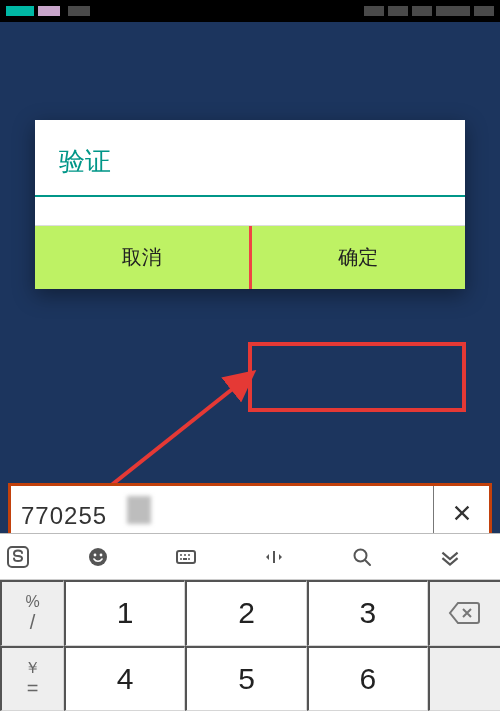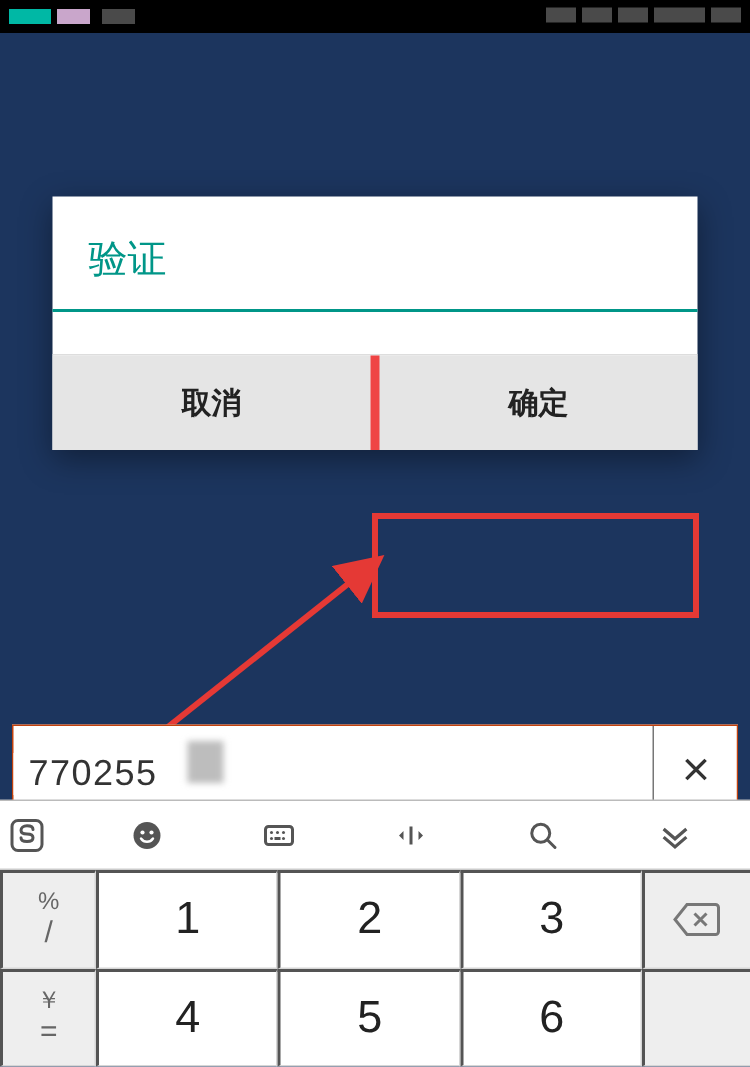--- a/index.html
+++ b/index.html
@@ -11,53 +11,53 @@
   .sb-a { width: 28px; background: #00b8a5; }
   .sb-b { width: 22px; background: #c9a6cb; }
   .sb-c { width: 22px; background: #4a4a4a; margin-left: 4px; }
   .sb-spacer { flex: 1; }
   .sb-right .sb-block { background: #4a4a4a; width: 20px; margin-left: 4px; display: inline-block; }
   .sb-right .wide { width: 34px; }
 
   
   .dialog {
     position: absolute; left: 35px; right: 35px; top: 120px;
-    background: #fff; box-shadow: 0 6px 20px rgba(0,0,0,.4); margin-top: 11px;
+    background: #fff; box-shadow: 0 6px 20px rgba(0,0,0,.4);
   }
   .dialog-title {
     color: #009688; font-size: 26px; padding: 24px 24px 16px;
   }
   .dialog-title-underline { height: 2px; background: #009688; margin: 0 0 0 0; }
   .dialog-body { padding: 20px 24px 12px; }
   .dialog-msg { font-size: 20px; color: #222; }
   .pw-field {
     margin-top: 26px; height: 36px; border: none; border-bottom: 2px solid #009688;
     width: 100%; font-size: 18px; letter-spacing: 4px; color: #555; padding: 4px 2px;
     outline: none;
   }
   .dialog-buttons {
     display: flex; border-top: 1px solid #ddd; margin-top: 28px;
   }
   .dialog-btn {
     flex: 1; text-align: center; padding: 18px 0; font-size: 20px; color: #222;
-    background: #e5e5e5; border: none; cursor: pointer; font-weight: bold;
-  }
-  .dialog-btn + .dialog-btn { border-left: 6px solid #ef4444; }
+    background: #bef264; border: none; cursor: pointer;
+  }
+  .dialog-btn + .dialog-btn { border-left: 3px solid #ef4444; }
   .annot-highlight {
     position: absolute; border: 4px solid #e53935; pointer-events: none;
     left: 248px; top: 342px; width: 218px; height: 70px;
   }
   .annot-arrow {
     position: absolute; left: 70px; top: 360px; pointer-events: none;
   }
 
   
   .id-bar {
     position: absolute; left: 8px; right: 8px; top: 483px; height: 65px;
-    background: #fff; border: 1px solid #c2410c; display: flex; align-items: center;
+    background: #fff; border: 3px solid #c2410c; display: flex; align-items: center;
   }
   .id-input {
     flex: 1; padding: 0 10px; font-size: 24px; color: #333; border: none; outline: none;
     font-family: Arial, sans-serif; letter-spacing: 1px;
   }
   .id-blur { position:absolute; left:116px; top:10px; width:24px; height:28px; background:#bdbdbd; filter: blur(2px); }
   .id-clear {
     width: 56px; height: 100%; border: none; border-left: 1px solid #777;
     background: #fff; font-size: 26px; color: #333; cursor: pointer;
   }

